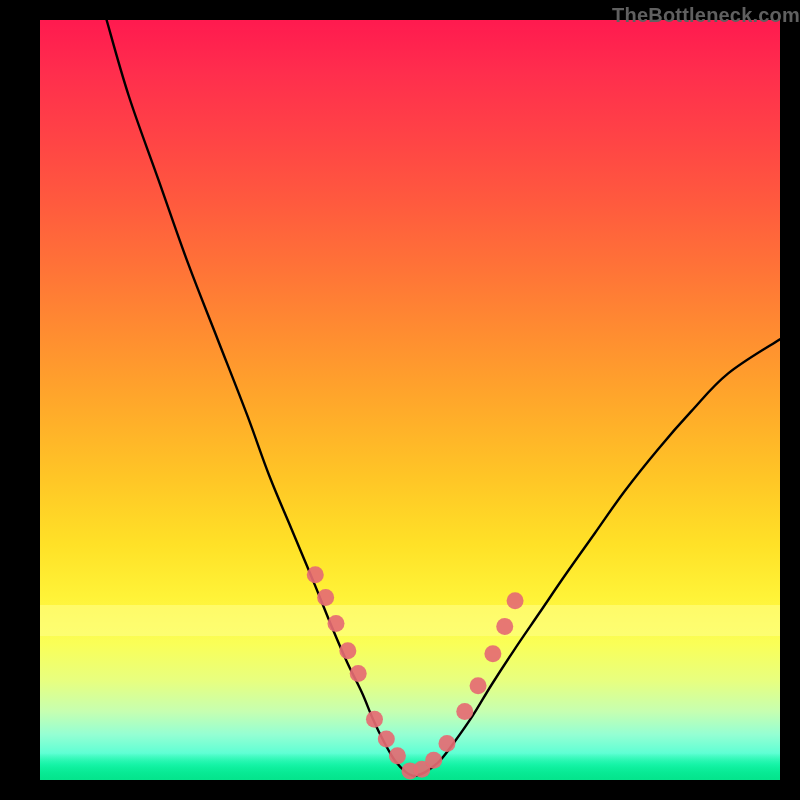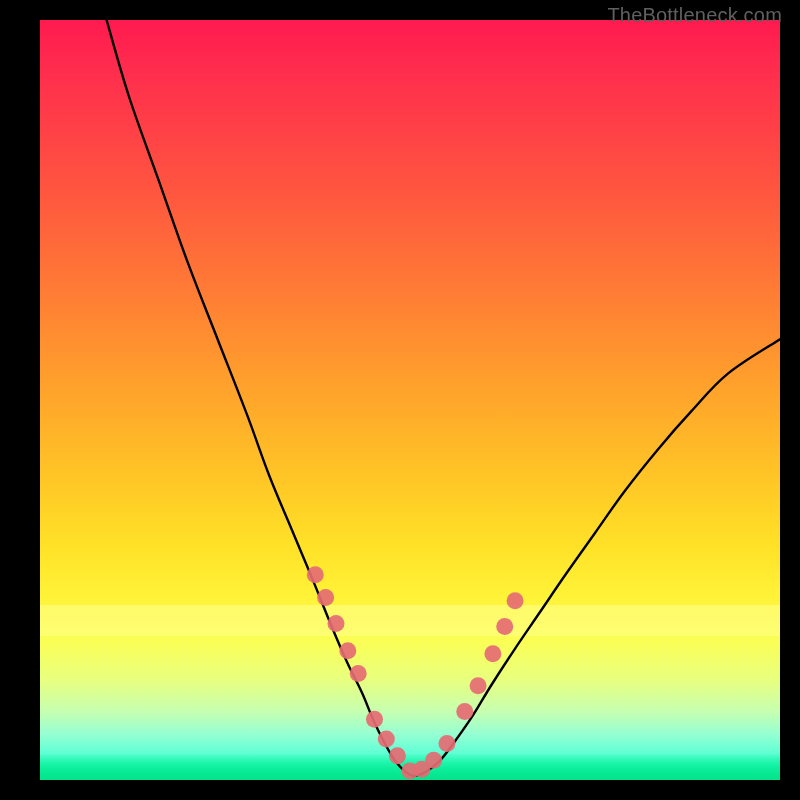--- a/index.html
+++ b/index.html
@@ -64,24 +64,24 @@
   }
   .curve {
     position: absolute;
     left: 0; top: 0;
     width: 100%;
     height: 100%;
   }
   .watermark {
     position: absolute;
     top: 4px;
-    right: 18px;
+    right: 0;
     color: #606060;
     font-size: 20px;
-    font-weight: 400;
+    font-weight: 700;
     letter-spacing: 0.2px;
     user-select: none;
     text-align: right;
   }
 </style>
 </head>
 <body>
 
 <div class="frame">
   <div class="plot-area">

